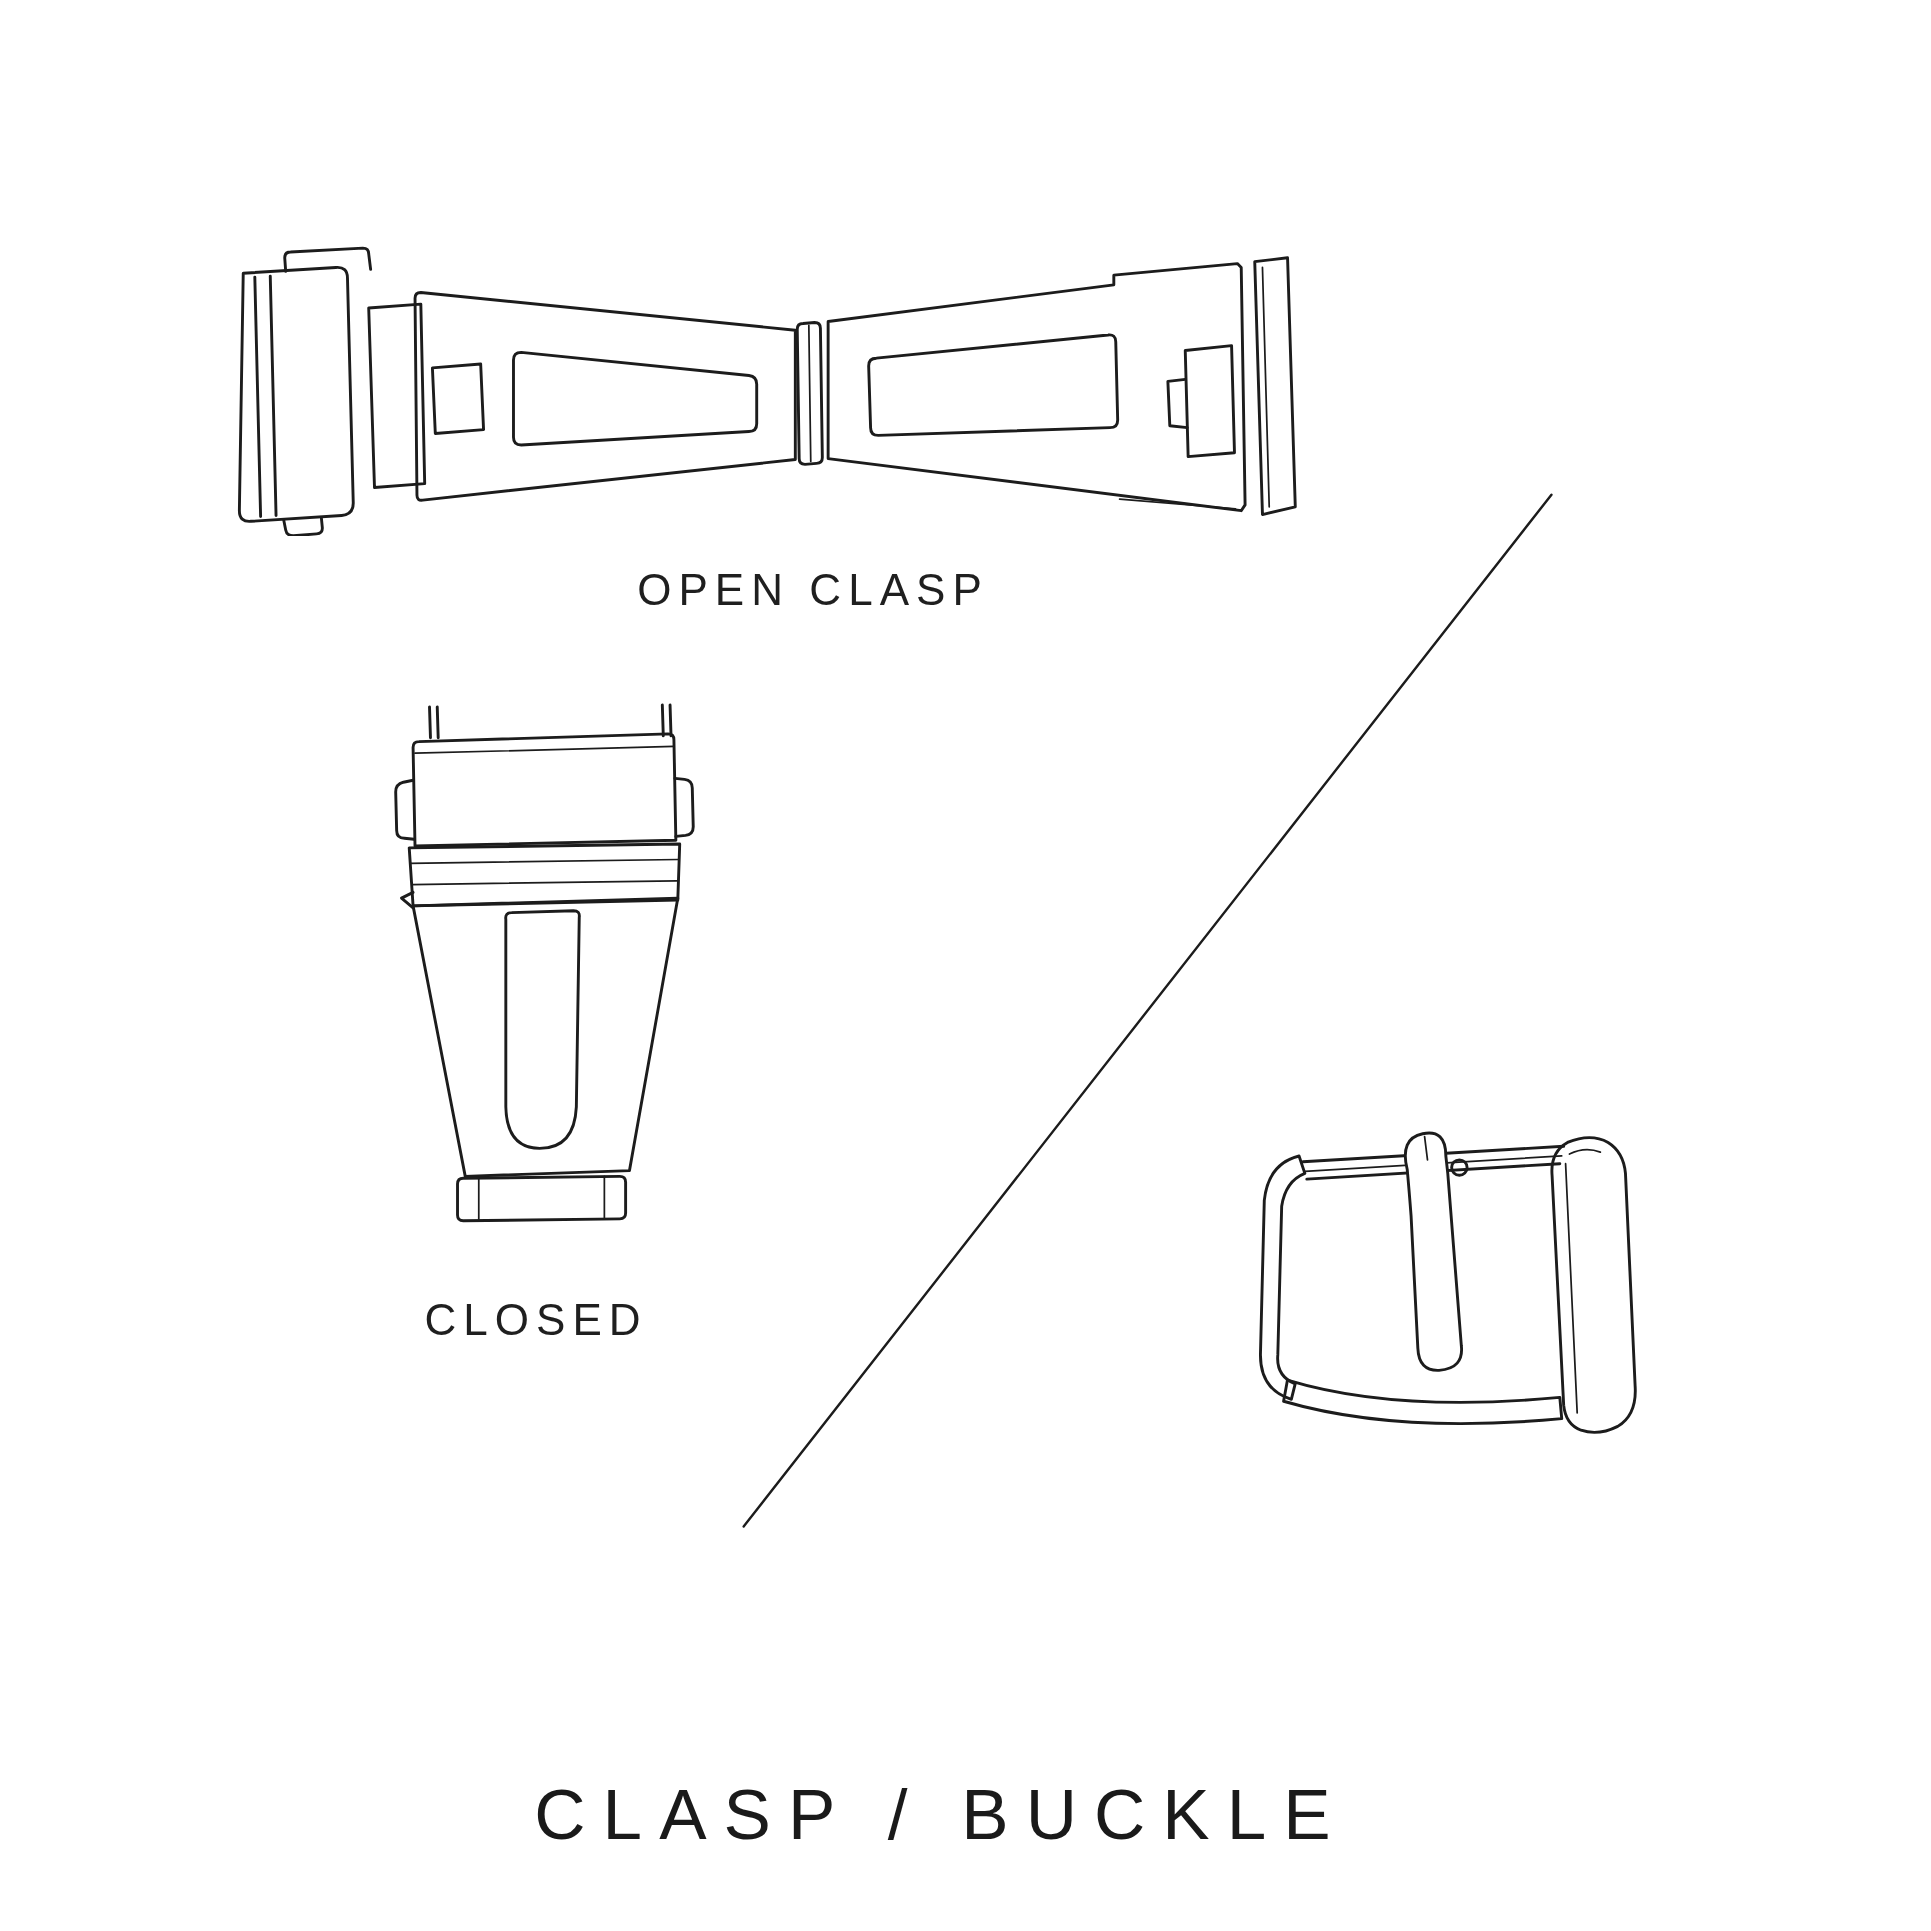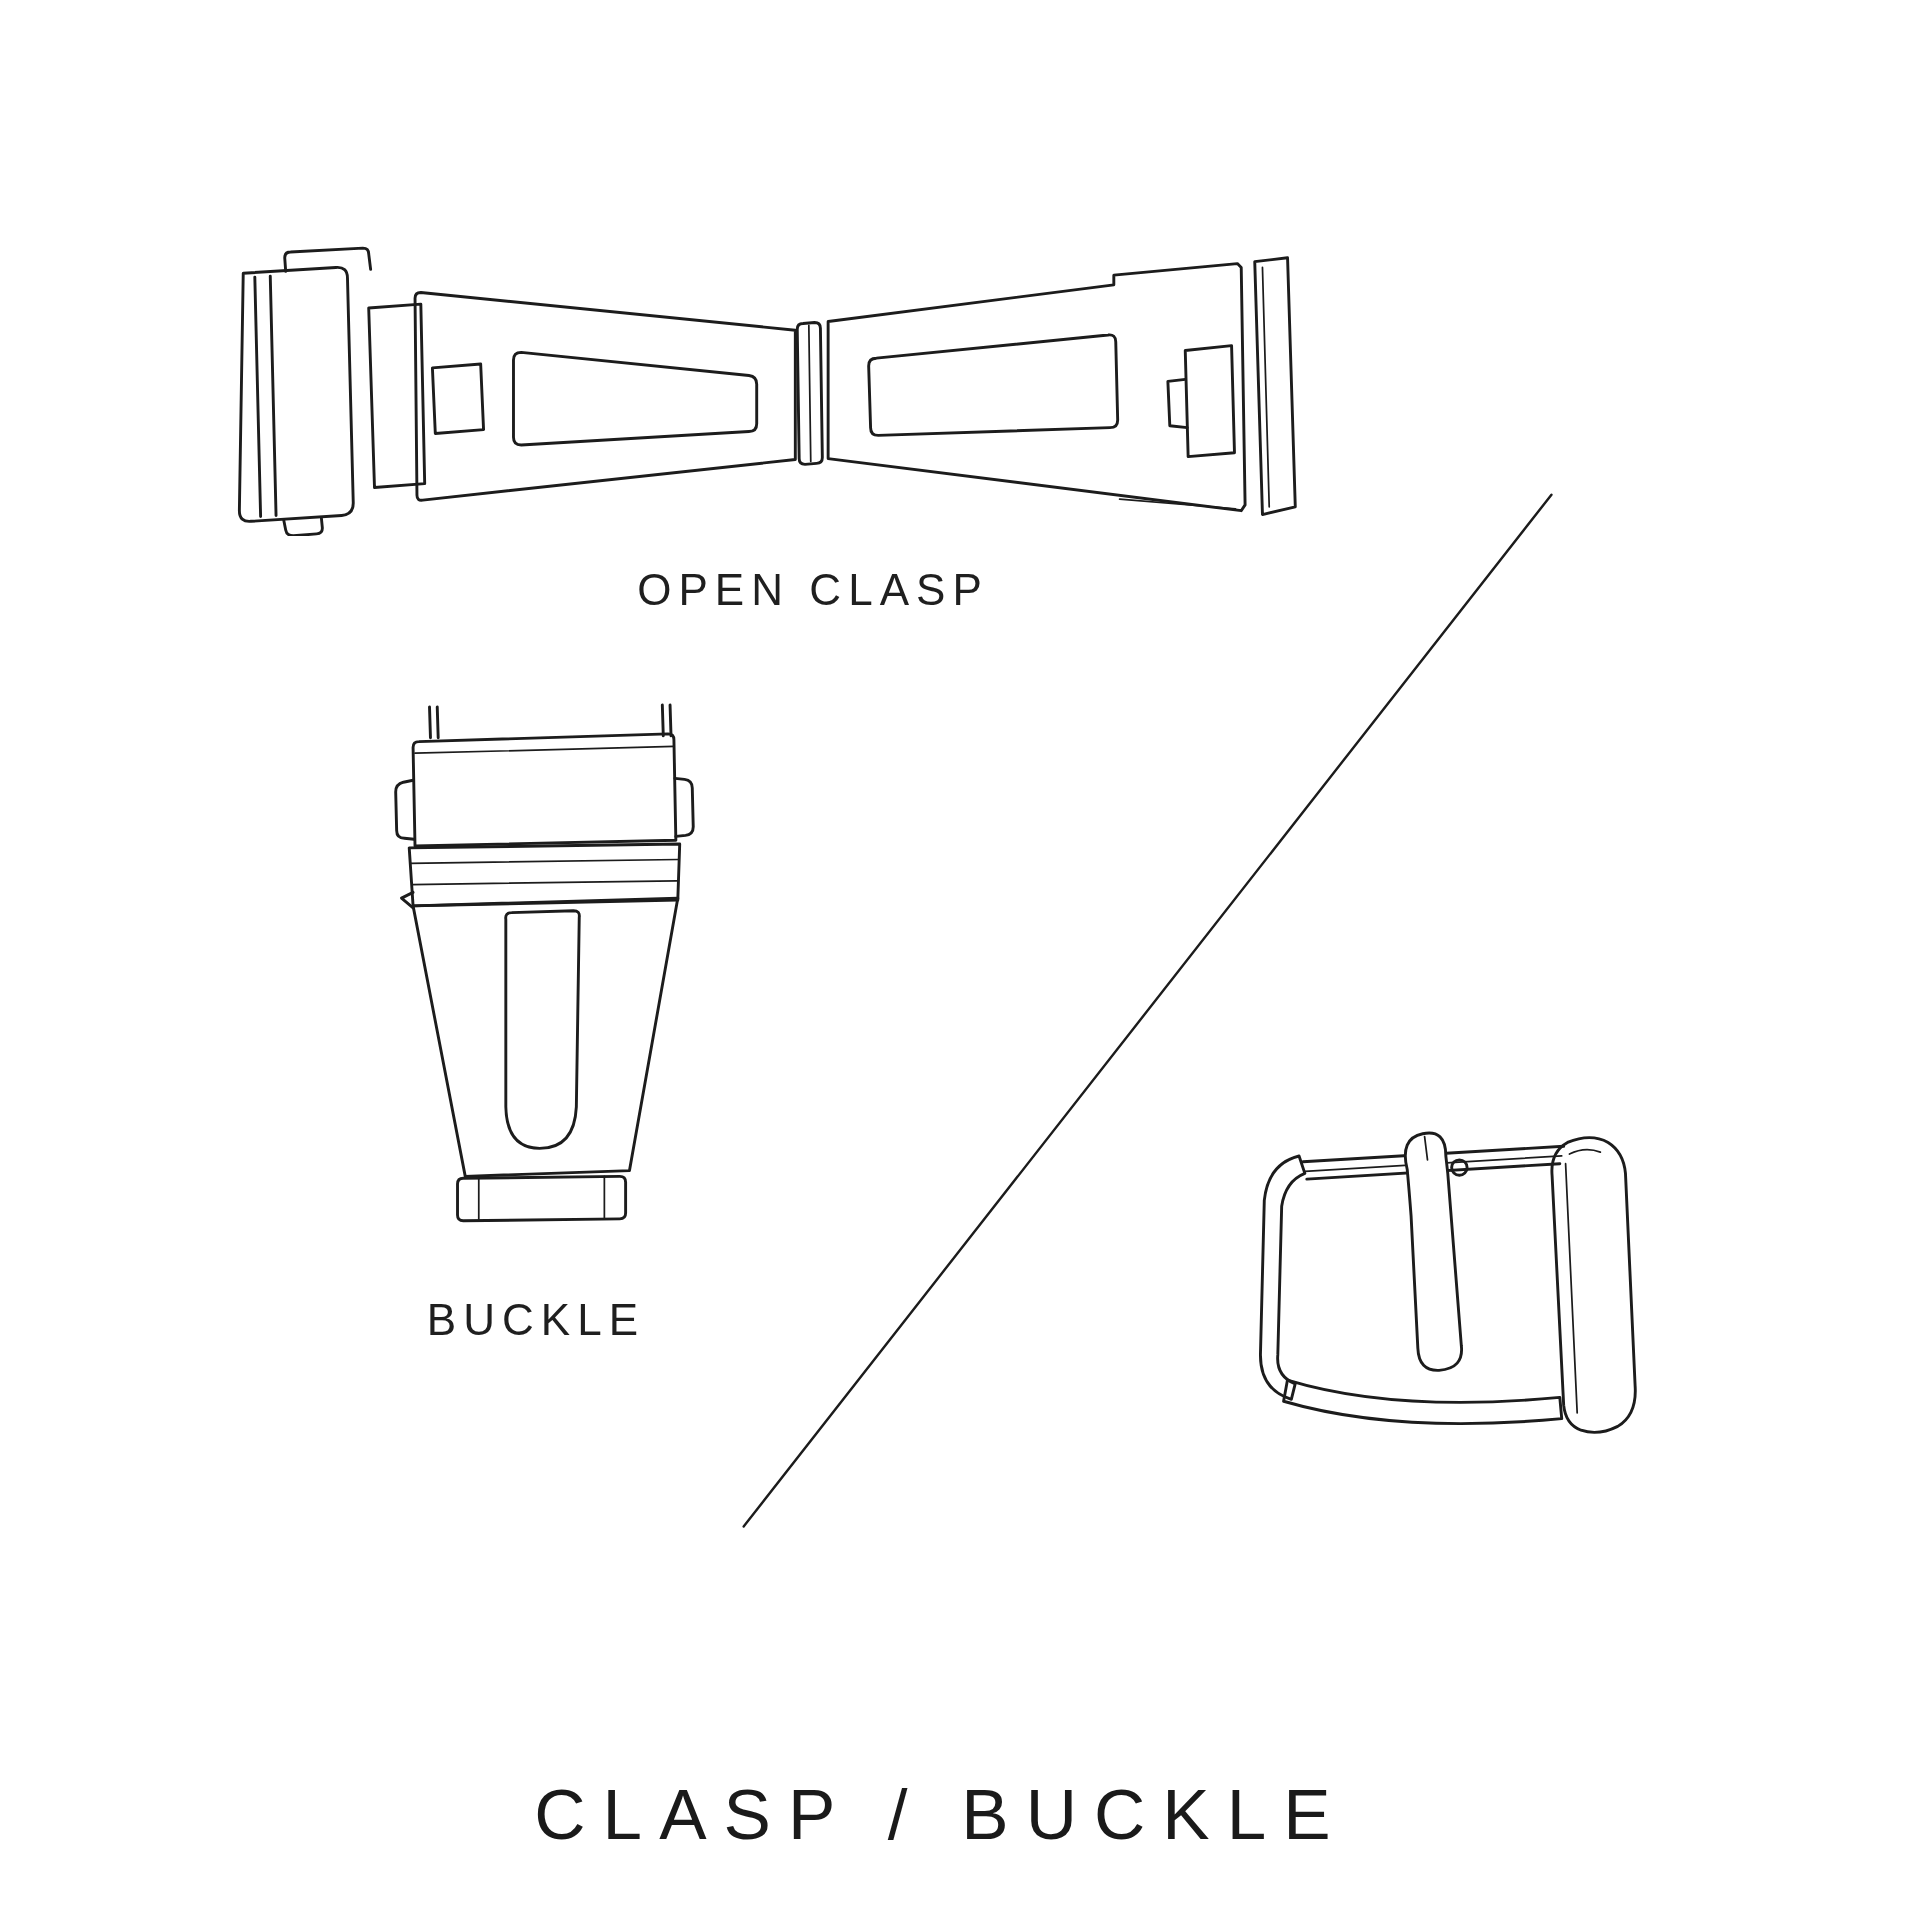--- a/index.html
+++ b/index.html
@@ -102,21 +102,21 @@
       <path d="M 30 210 L 304 202 L 254 484 L 84 490 Z"></path>
       <path d="M 126 224 Q 125 217 132 217 L 196 215 Q 203 215 202 222 L 199 418 Q 197 461 161 461 Q 127 461 126 418 Z"></path>
     </g>
     <g>
       <path d="M 82 492 Q 76 492 76 498 L 76 530 Q 76 536 82 536 L 244 534 Q 250 534 250 528 L 250 496 Q 250 490 244 490 Z"></path>
       <path class="thin" d="M 98 492 L 98 534"></path>
       <path class="thin" d="M 228 490 L 228 534"></path>
     </g>
   </svg>
 
-  <div class="caption" style="left:536px;top:1247px;">BUCKLE</div>
+  <div class="caption" style="left:536px;top:1247px;">CLOSED</div>
 
   <svg class="fig" style="left:734px;top:434px;" width="830" height="1062" viewBox="0 0 860 1100" aria-hidden="true">
     <line x1="847" y1="13" x2="10" y2="1082" style="stroke-width:2.5;"></line>
   </svg>
 
   <svg class="fig" style="left:1241px;top:1079px;" width="401" height="338" viewBox="0 0 415 350" aria-hidden="true">
     <g>
       <path d="M 338 16 Q 362 6 380 16 Q 396 26 398 48 L 408 268 Q 410 298 390 310 Q 370 320 352 314 Q 336 308 334 288 L 322 50 Q 320 26 338 16 Z"></path>
       <path class="thin" d="M 336 38 L 348 296"></path>
       <path class="thin" d="M 340 28 Q 356 20 372 26"></path>

